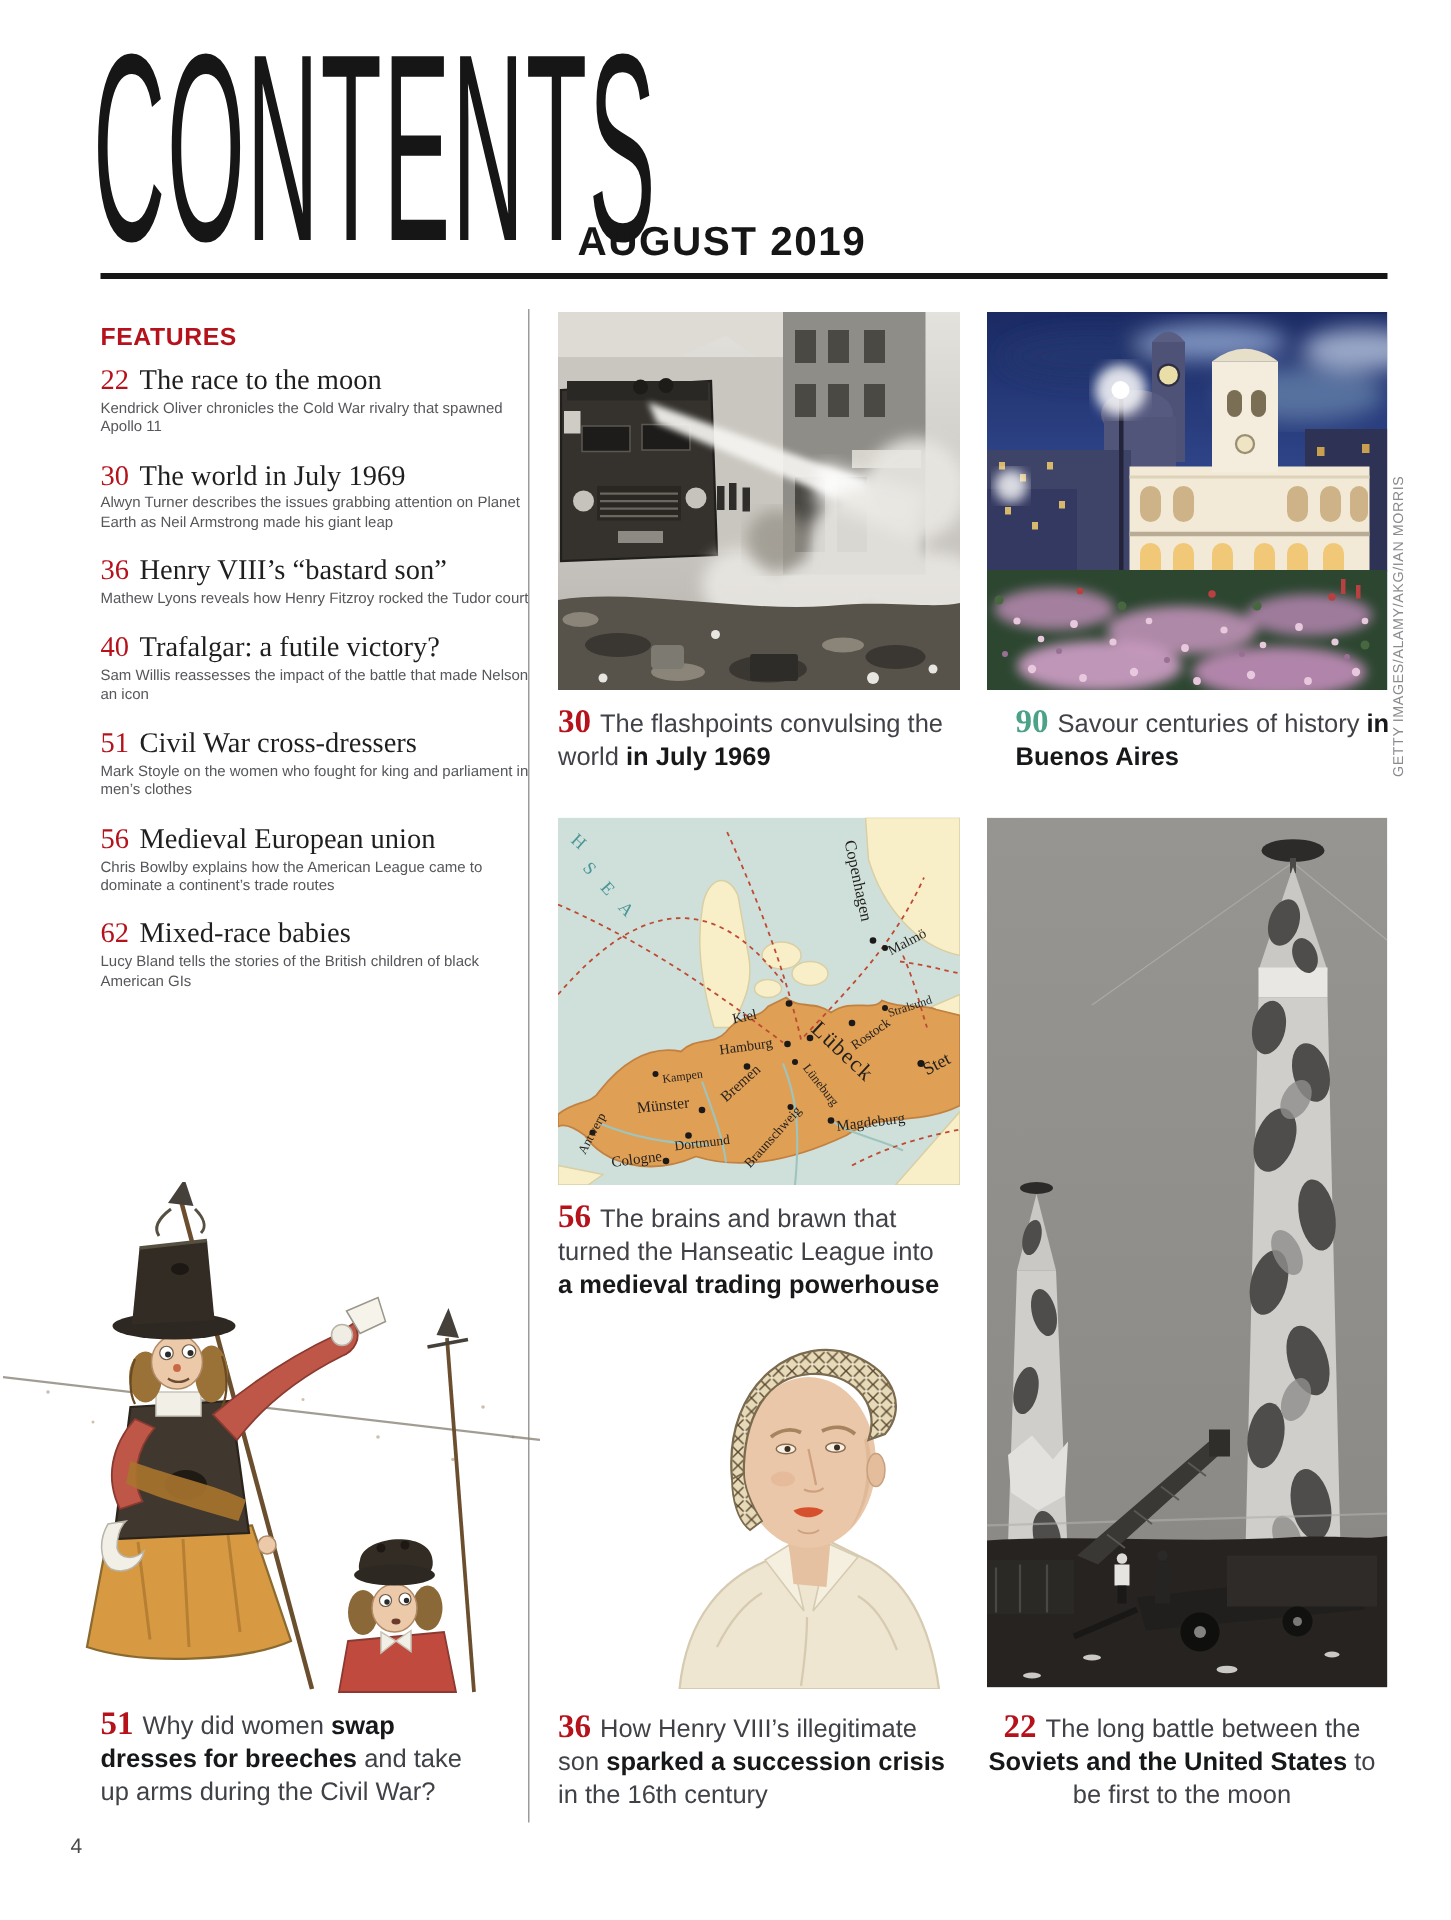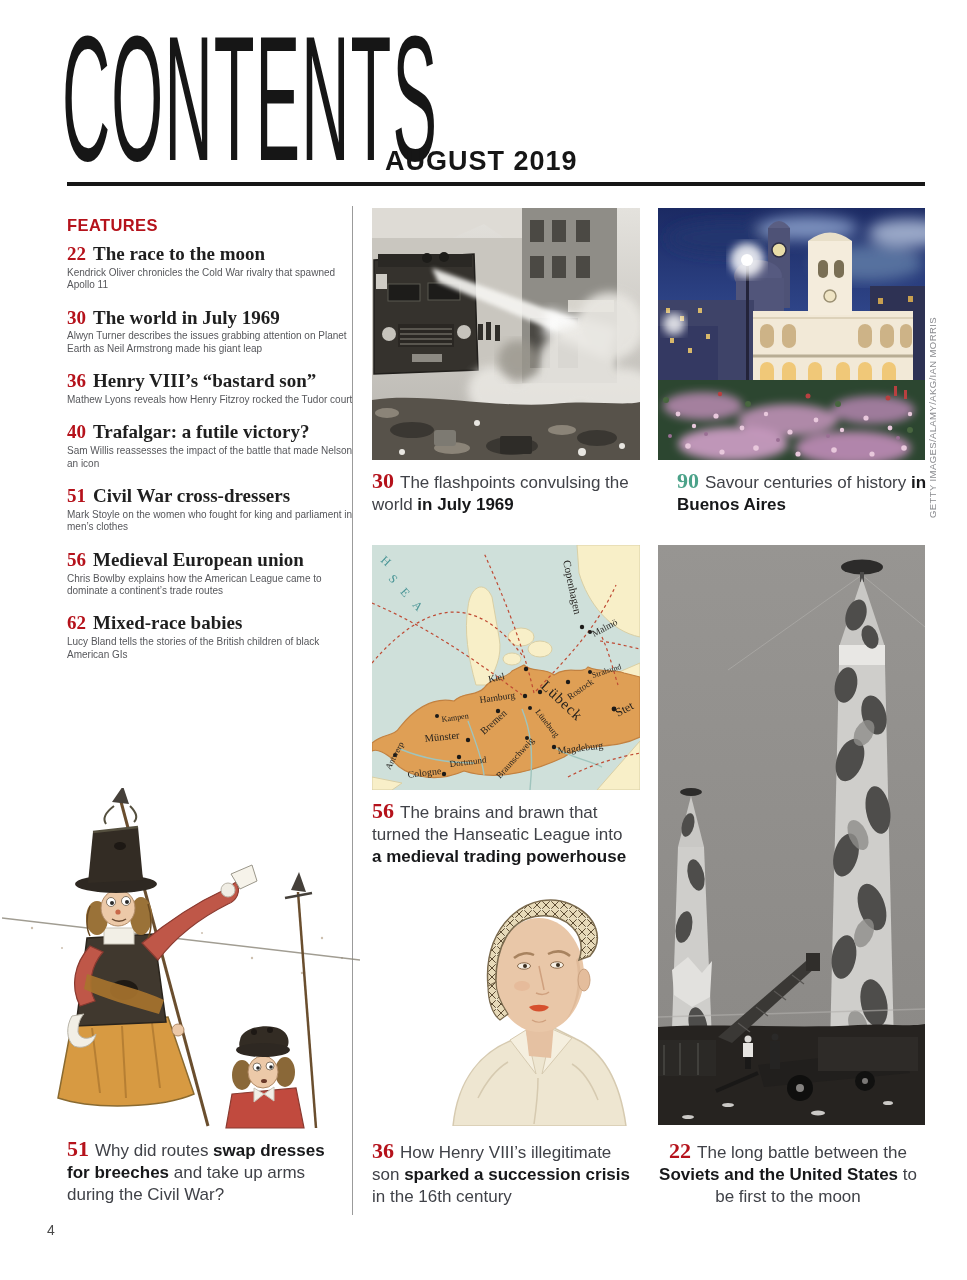--- a/index.html
+++ b/index.html
@@ -12,21 +12,21 @@
         white-space:nowrap;letter-spacing:3px;}
   .issue{position:absolute;left:385px;top:146px;font-size:27px;font-weight:bold;
         letter-spacing:1px;color:#161616;}
   .rule{position:absolute;left:67px;top:182px;width:858px;height:4px;background:#161616;}
   .features-heading{position:absolute;left:67px;top:216px;font-size:16.5px;font-weight:bold;
         letter-spacing:.4px;color:#b5121b;}
 
   
   .features-list{position:absolute;left:67px;top:243px;width:296px;}
   .feature-item{margin-bottom:15px;}
-  .f-title{font-family:"Liberation Serif",serif;font-weight:bold;font-size:19px;
+  .f-title{font-family:"Liberation Serif",serif;font-weight:normal;font-size:19px;
         line-height:1.15;color:#1f1f1f;margin-bottom:2px;}
   .f-num{color:#b5121b;margin-right:7px;}
   .f-desc{font-size:10px;line-height:1.24;color:#56575b;}
 
   .divider{position:absolute;left:352px;top:206px;width:1px;height:1009px;background:#9b9b9b;}
 
   
   .img{position:absolute;overflow:hidden;}
   .img svg{display:block;}
   .img-riot{left:372px;top:208px;width:268px;height:252px;}
@@ -598,21 +598,21 @@
   <div class="caption cap-30">
     <span class="cap-num num-red">30</span><span>The flashpoints convulsing the world </span><b>in July 1969</b><span></span>
   </div>
   <div class="caption cap-90">
     <span class="cap-num num-green">90</span><span>Savour centuries of history </span><b>in Buenos Aires</b><span></span>
   </div>
   <div class="caption cap-56">
     <span class="cap-num num-red">56</span><span>The brains and brawn that turned the Hanseatic League into </span><b>a medieval trading powerhouse</b><span></span>
   </div>
   <div class="caption cap-51">
-    <span class="cap-num num-red">51</span><span>Why did routes </span><b>swap dresses for breeches</b><span> and take up arms during the Civil War?</span>
+    <span class="cap-num num-red">51</span><span>Why did women </span><b>swap dresses for breeches</b><span> and take up arms during the Civil War?</span>
   </div>
   <div class="caption cap-36">
     <span class="cap-num num-red">36</span><span>How Henry VIII’s illegitimate son </span><b>sparked a succession crisis</b><span> in the 16th century</span>
   </div>
   <div class="caption cap-22">
     <span class="cap-num num-red">22</span><span>The long battle between the </span><b>Soviets and the United States</b><span> to be first to the moon</span>
   </div>
 
   <div class="credit">GETTY IMAGES/ALAMY/AKG/IAN MORRIS</div>
   <div class="folio">4</div>

